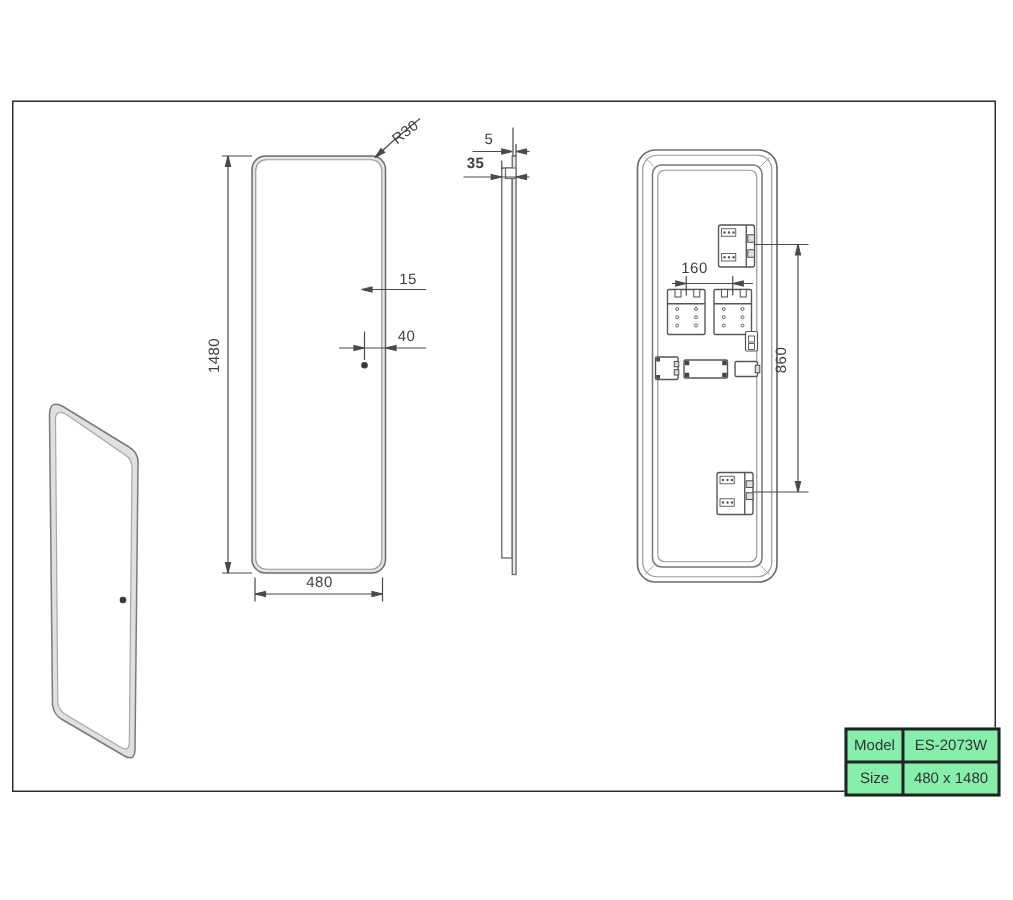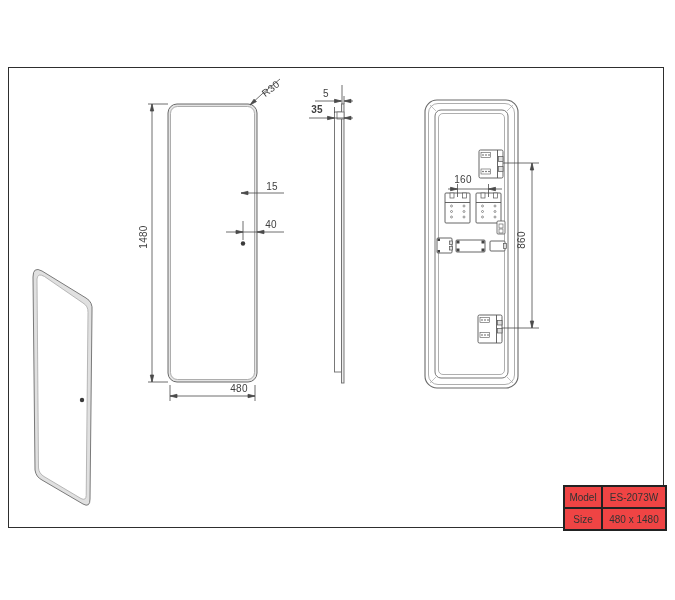--- a/index.html
+++ b/index.html
@@ -7,21 +7,21 @@
          font-family:"Liberation Sans",sans-serif;}
   #frame{position:absolute;left:8px;top:67px;width:656px;height:461px;
          border:1.6px solid #2e2e2e;box-sizing:border-box;}
   svg{position:absolute;left:0;top:0;}
   .dim-label{position:absolute;font-size:10px;color:#3f3f3f;white-space:nowrap;
              transform:translate(-50%,-50%);letter-spacing:.3px;line-height:1;}
   .dim-label.rot90{transform:translate(-50%,-50%) rotate(-90deg);}
   .dim-label.rot38{transform:translate(-50%,-50%) rotate(-38deg);}
   #titleblock{position:absolute;left:563px;top:485px;width:104px;height:46px;
               display:grid;grid-template-columns:38px 1fr;grid-template-rows:1fr 1fr;
-              border:1.4px solid #222;box-sizing:border-box;background:#ef4444;}
+              border:1.4px solid #222;box-sizing:border-box;background:#86efac;}
   #titleblock .cell{display:flex;align-items:center;justify-content:center;
               font-size:10px;color:#333;border:0.7px solid #222;box-sizing:border-box;}
 </style>
 </head>
 <body>
 
 <div id="stage">
   <div id="frame"></div>
 
   <svg width="675" height="600" viewBox="0 0 675 600">
@@ -185,21 +185,21 @@
 
       <g stroke="#4a4a4a" stroke-width="0.8" fill="#4a4a4a">
         <path d="M503,163 H539 M502,328 H539 M532,163 V328" fill="none"></path>
         <polygon points="532,163 530.3,170 533.7,170"></polygon>
         <polygon points="532,328 530.3,321 533.7,321"></polygon>
       </g>
     </g>
   </svg>
 
   <div class="dim-label rot90" style="left:144px;top:237px;">1480</div>
-  <div class="dim-label" style="left:213px;top:389px;margin-left:26px;">480</div>
+  <div class="dim-label" style="left:213px;top:389px;">480</div>
   <div class="dim-label rot38" style="left:271px;top:89px;">R30</div>
   <div class="dim-label" style="left:272px;top:187px;">15</div>
   <div class="dim-label" style="left:271px;top:225px;">40</div>
   <div class="dim-label" style="left:326px;top:94px;">5</div>
   <div class="dim-label" style="left:317px;top:110px;font-weight:bold;">35</div>
   <div class="dim-label" style="left:463px;top:180px;">160</div>
   <div class="dim-label rot90" style="left:522px;top:240px;">860</div>
 
   <div id="titleblock">
     <div class="cell">Model</div>

